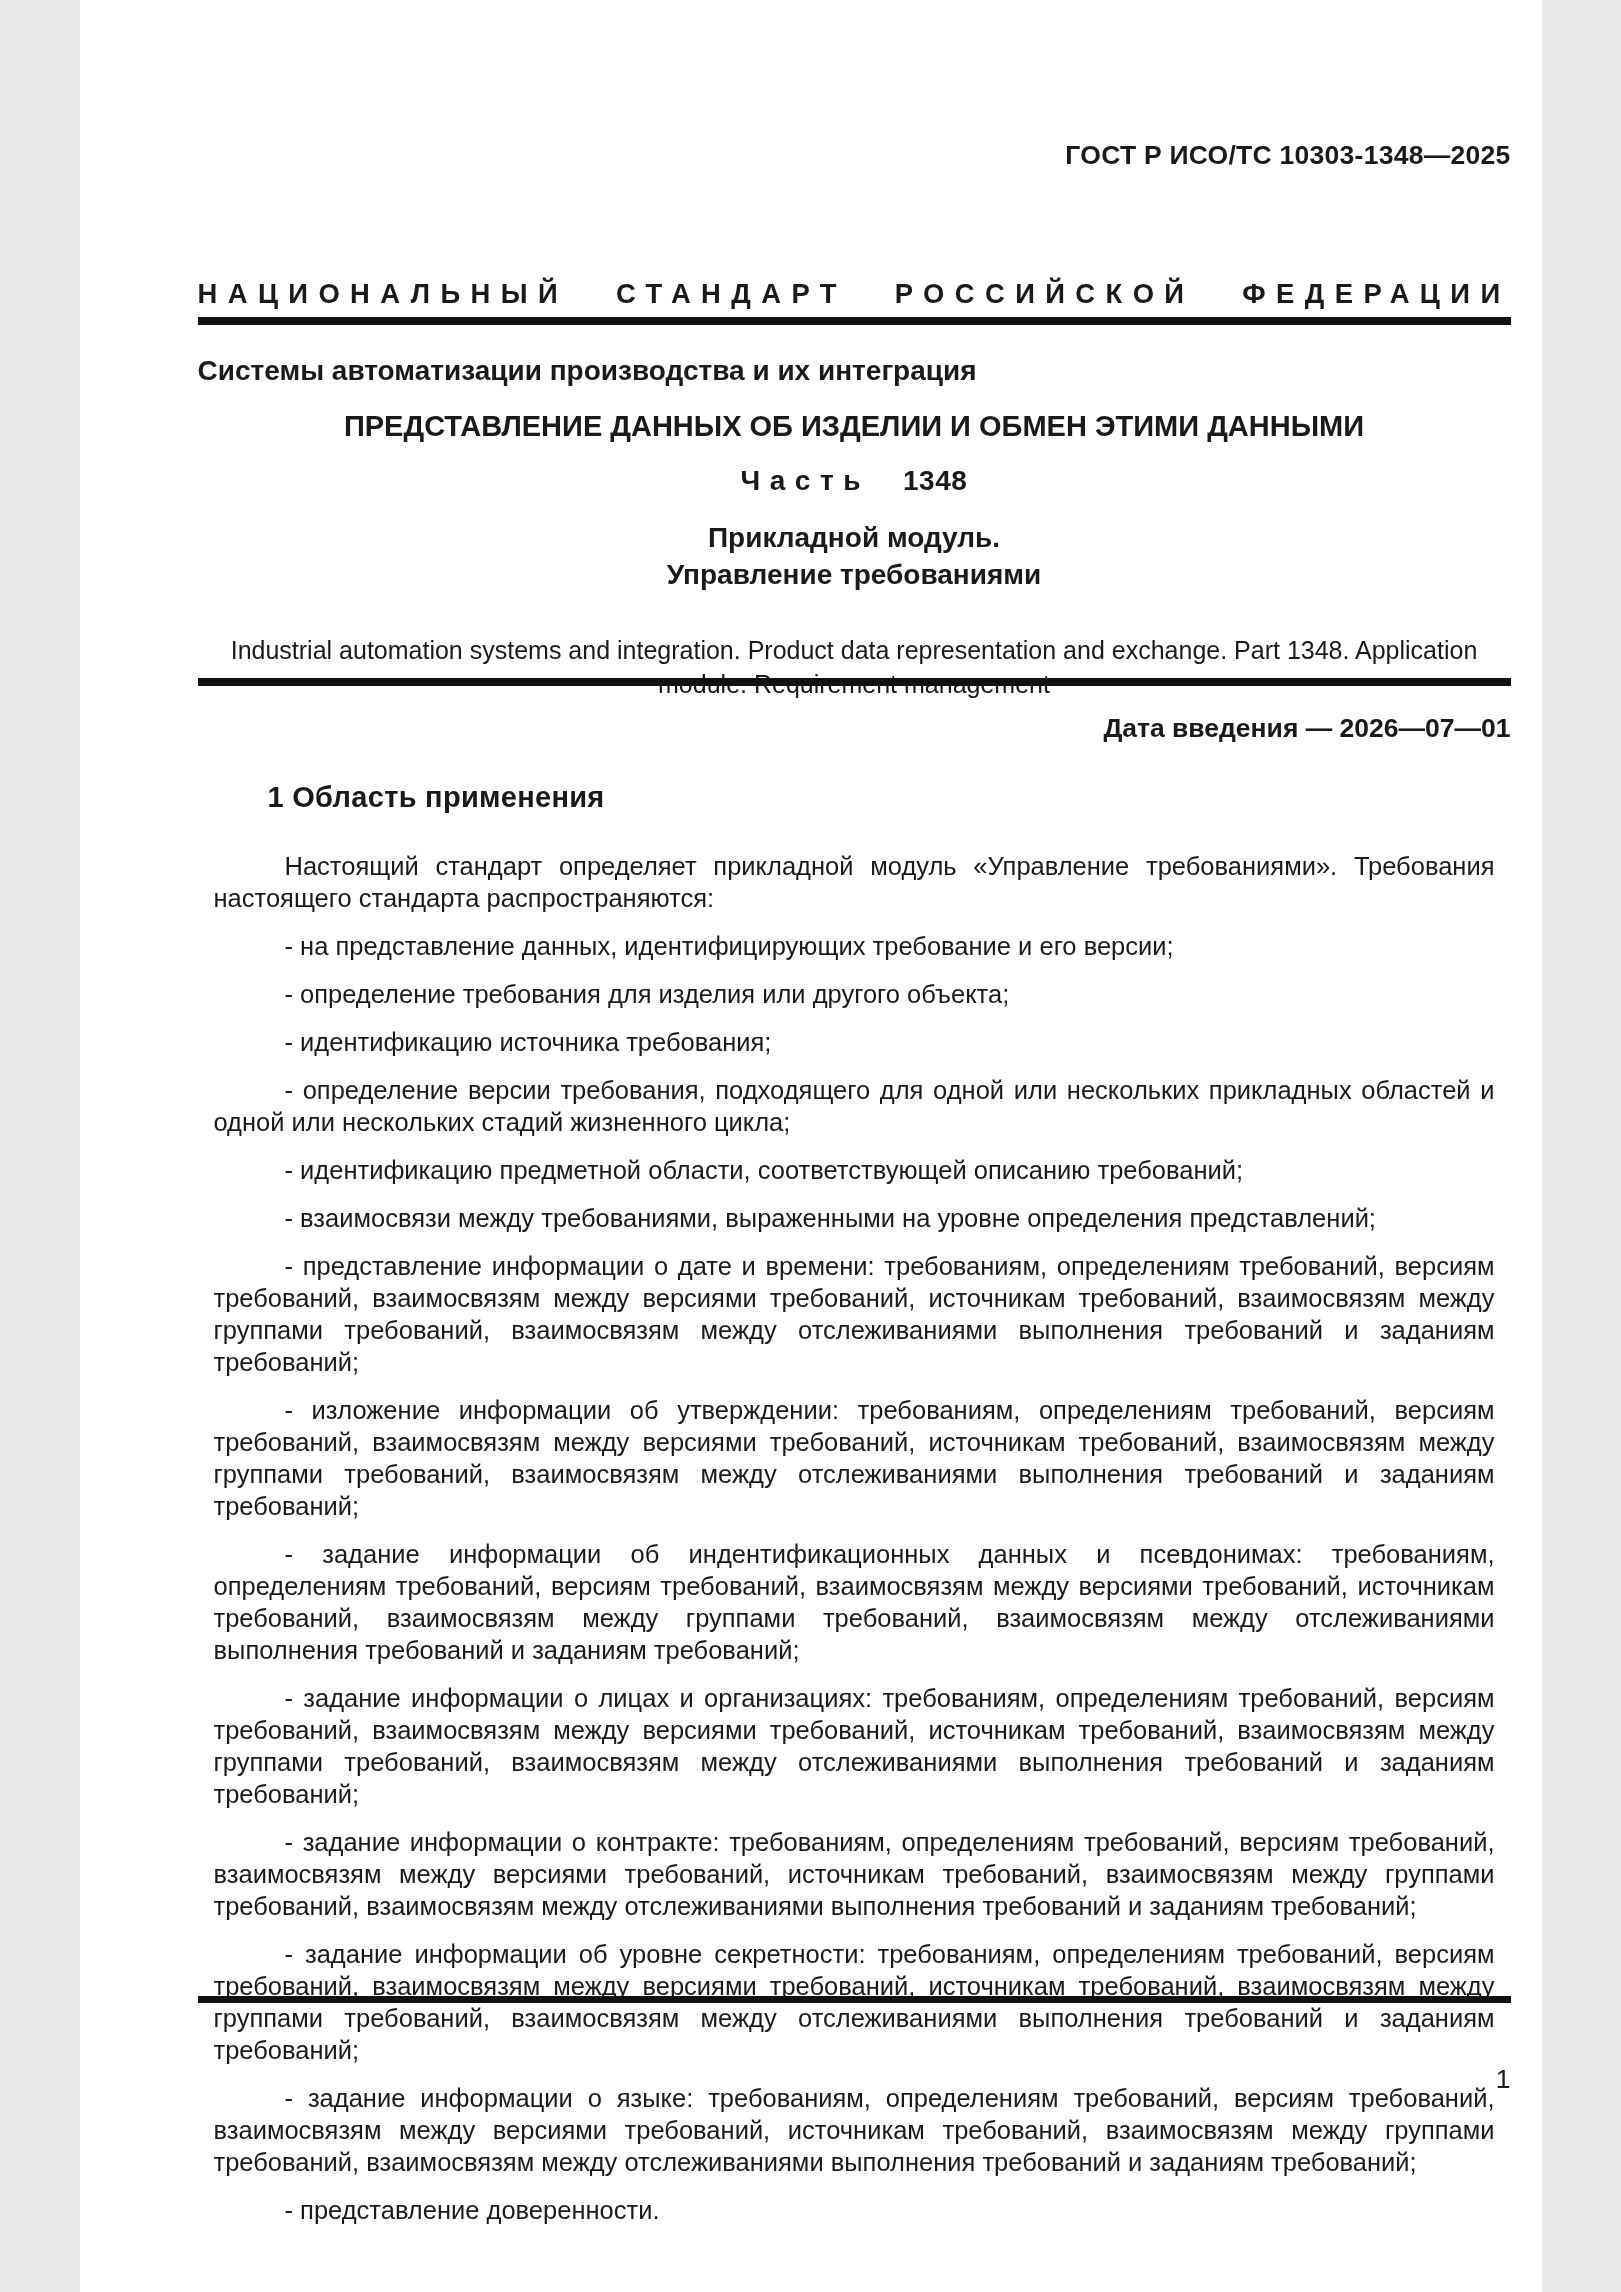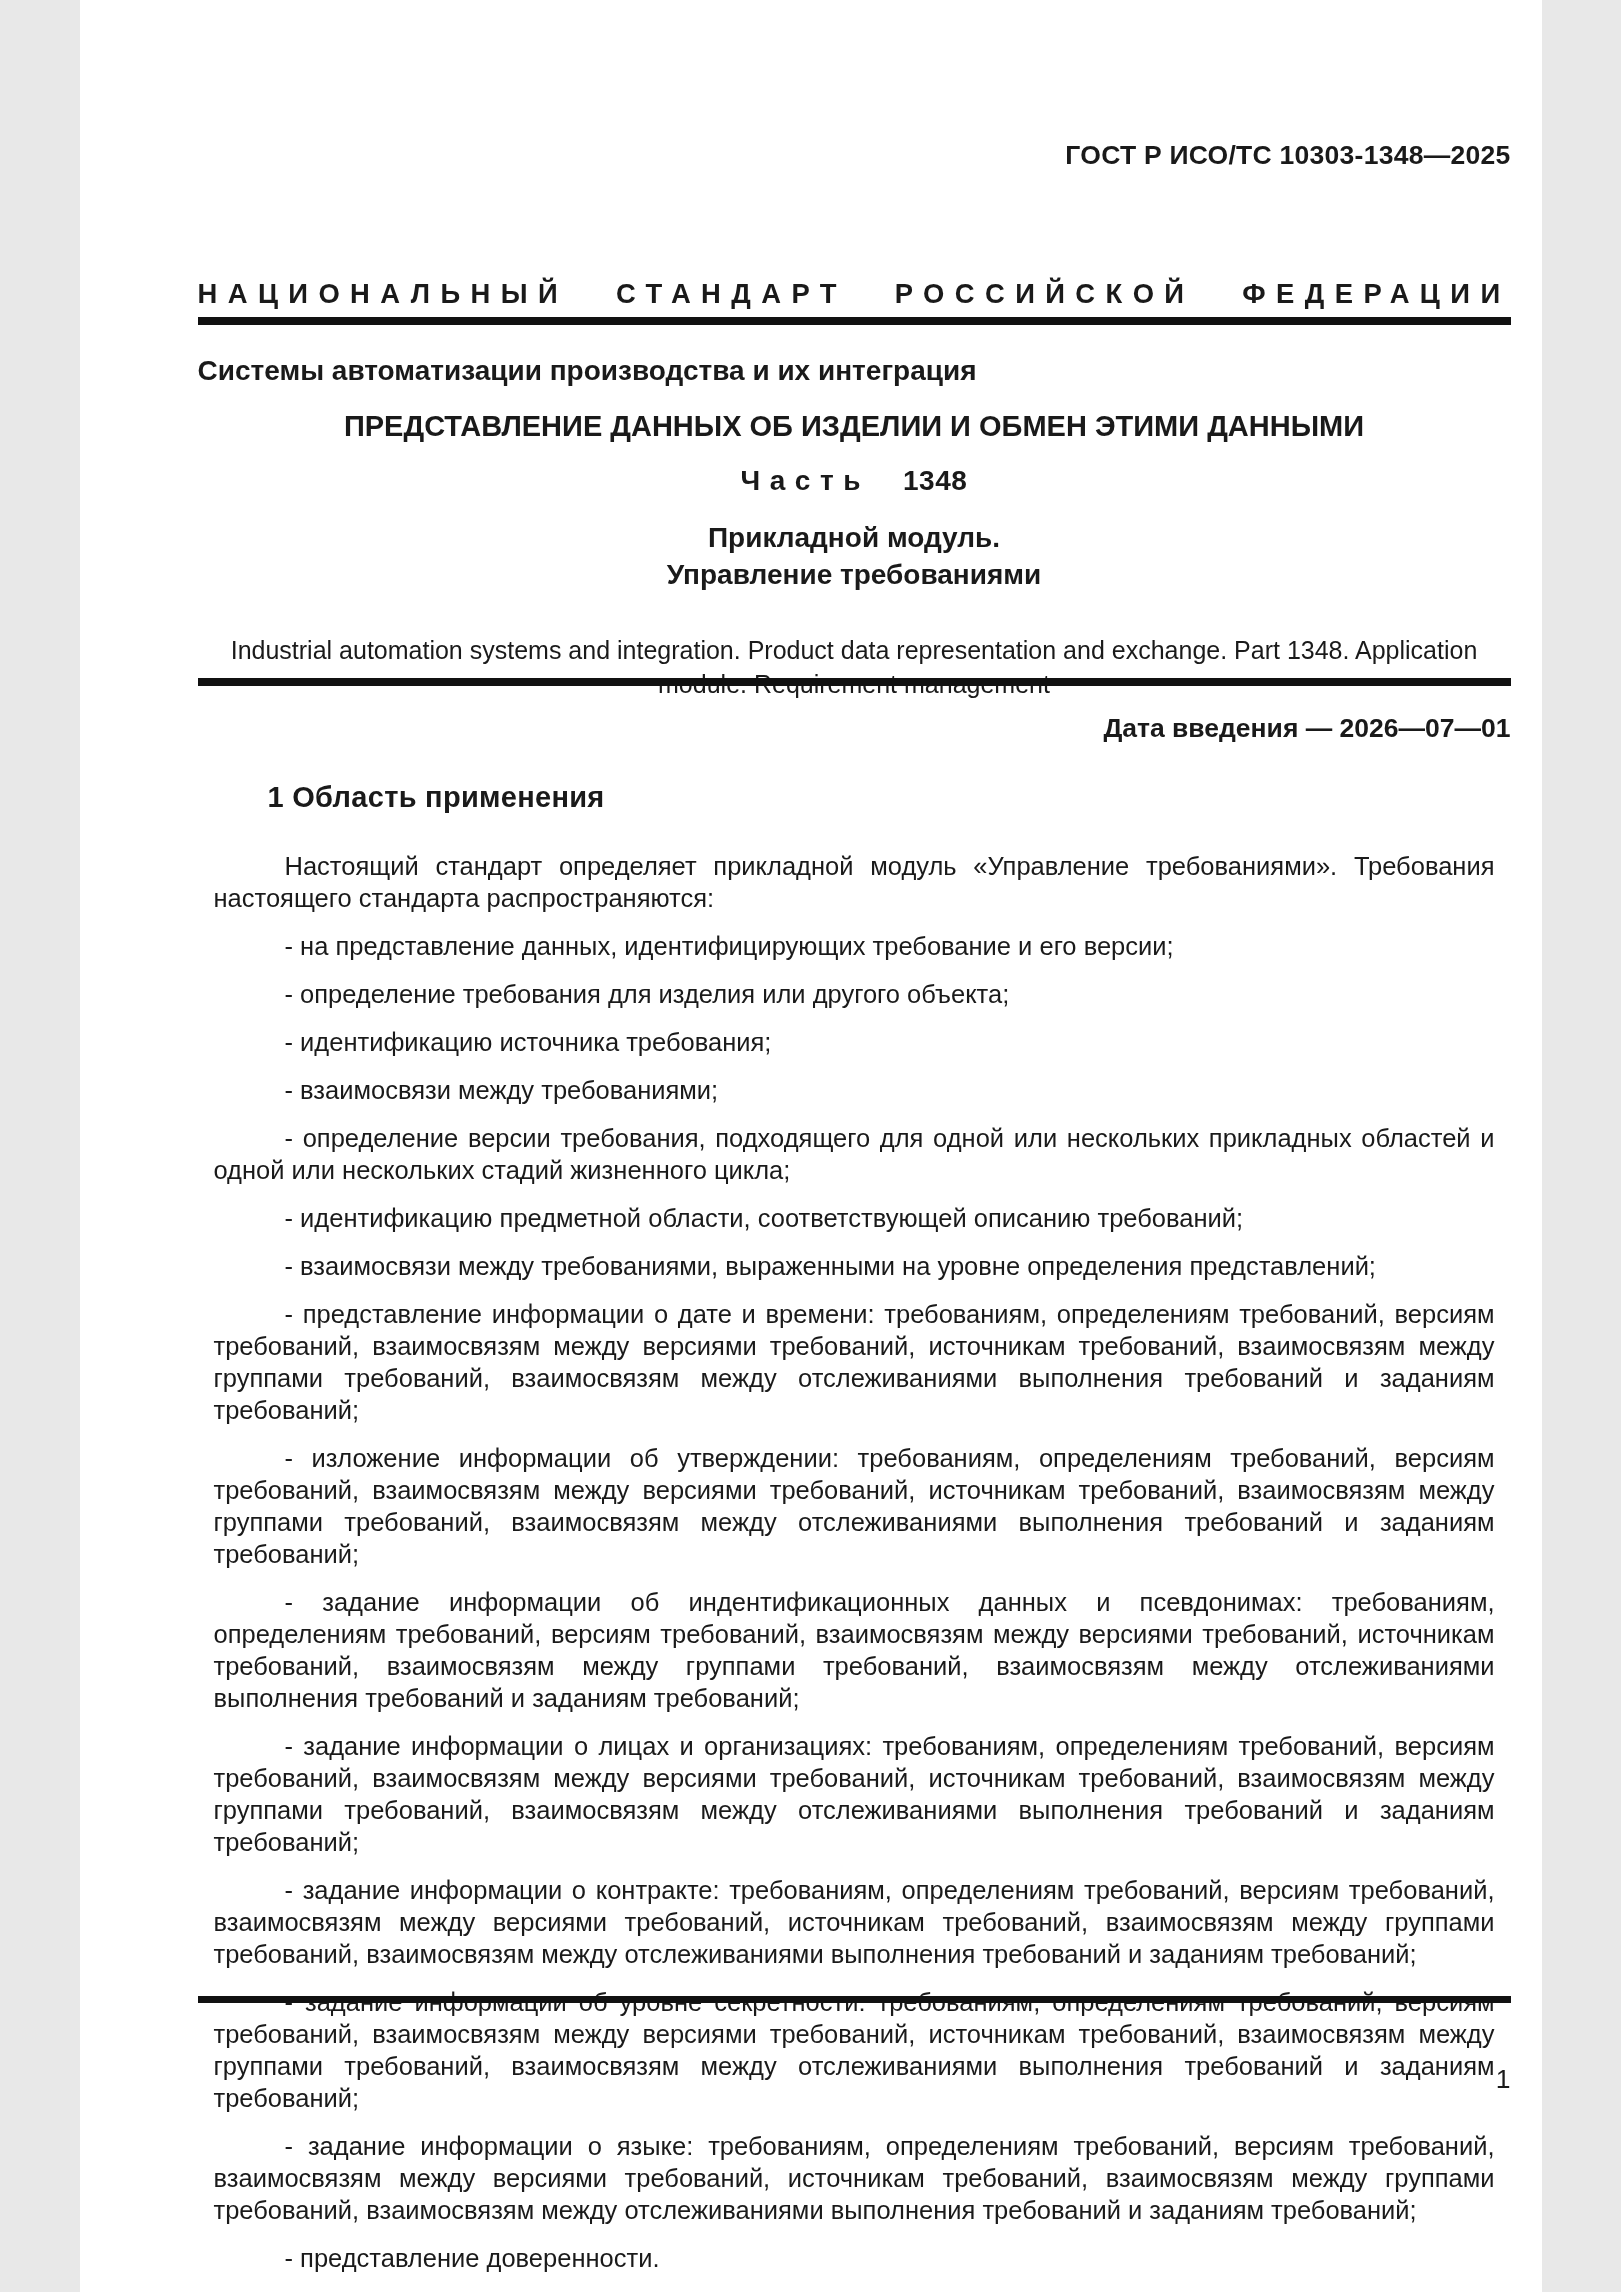--- a/index.html
+++ b/index.html
@@ -100,21 +100,20 @@
 
   <div class="content-col effective-date">Дата введения — 2026—07—01</div>
 
   <div class="section-heading">1 Область применения</div>
 
   <div class="content-col body-text">
     <p>Настоящий стандарт определяет прикладной модуль «Управление требованиями». Требования настоящего стандарта распространяются:</p>
     <p>- на представление данных, идентифицирующих требование и его версии;</p>
     <p>- определение требования для изделия или другого объекта;</p>
     <p>- идентификацию источника требования;</p>
-    <p>- взаимосвязи между требованиями;</p>
     <p>- определение версии требования, подходящего для одной или нескольких прикладных областей и одной или нескольких стадий жизненного цикла;</p>
     <p>- идентификацию предметной области, соответствующей описанию требований;</p>
     <p>- взаимосвязи между требованиями, выраженными на уровне определения представлений;</p>
     <p>- представление информации о дате и времени: требованиям, определениям требований, версиям требований, взаимосвязям между версиями требований, источникам требований, взаимосвязям между группами требований, взаимосвязям между отслеживаниями выполнения требований и заданиям требований;</p>
     <p>- изложение информации об утверждении: требованиям, определениям требований, версиям требований, взаимосвязям между версиями требований, источникам требований, взаимосвязям между группами требований, взаимосвязям между отслеживаниями выполнения требований и заданиям требований;</p>
     <p>- задание информации об индентификационных данных и псевдонимах: требованиям, определениям требований, версиям требований, взаимосвязям между версиями требований, источникам требований, взаимосвязям между группами требований, взаимосвязям между отслеживаниями выполнения требований и заданиям требований;</p>
     <p>- задание информации о лицах и организациях: требованиям, определениям требований, версиям требований, взаимосвязям между версиями требований, источникам требований, взаимосвязям между группами требований, взаимосвязям между отслеживаниями выполнения требований и заданиям требований;</p>
     <p>- задание информации о контракте: требованиям, определениям требований, версиям требований, взаимосвязям между версиями требований, источникам требований, взаимосвязям между группами требований, взаимосвязям между отслеживаниями выполнения требований и заданиям требований;</p>
     <p>- задание информации об уровне секретности: требованиям, определениям требований, версиям требований, взаимосвязям между версиями требований, источникам требований, взаимосвязям между группами требований, взаимосвязям между отслеживаниями выполнения требований и заданиям требований;</p>
     <p>- задание информации о языке: требованиям, определениям требований, версиям требований, взаимосвязям между версиями требований, источникам требований, взаимосвязям между группами требований, взаимосвязям между отслеживаниями выполнения требований и заданиям требований;</p>

